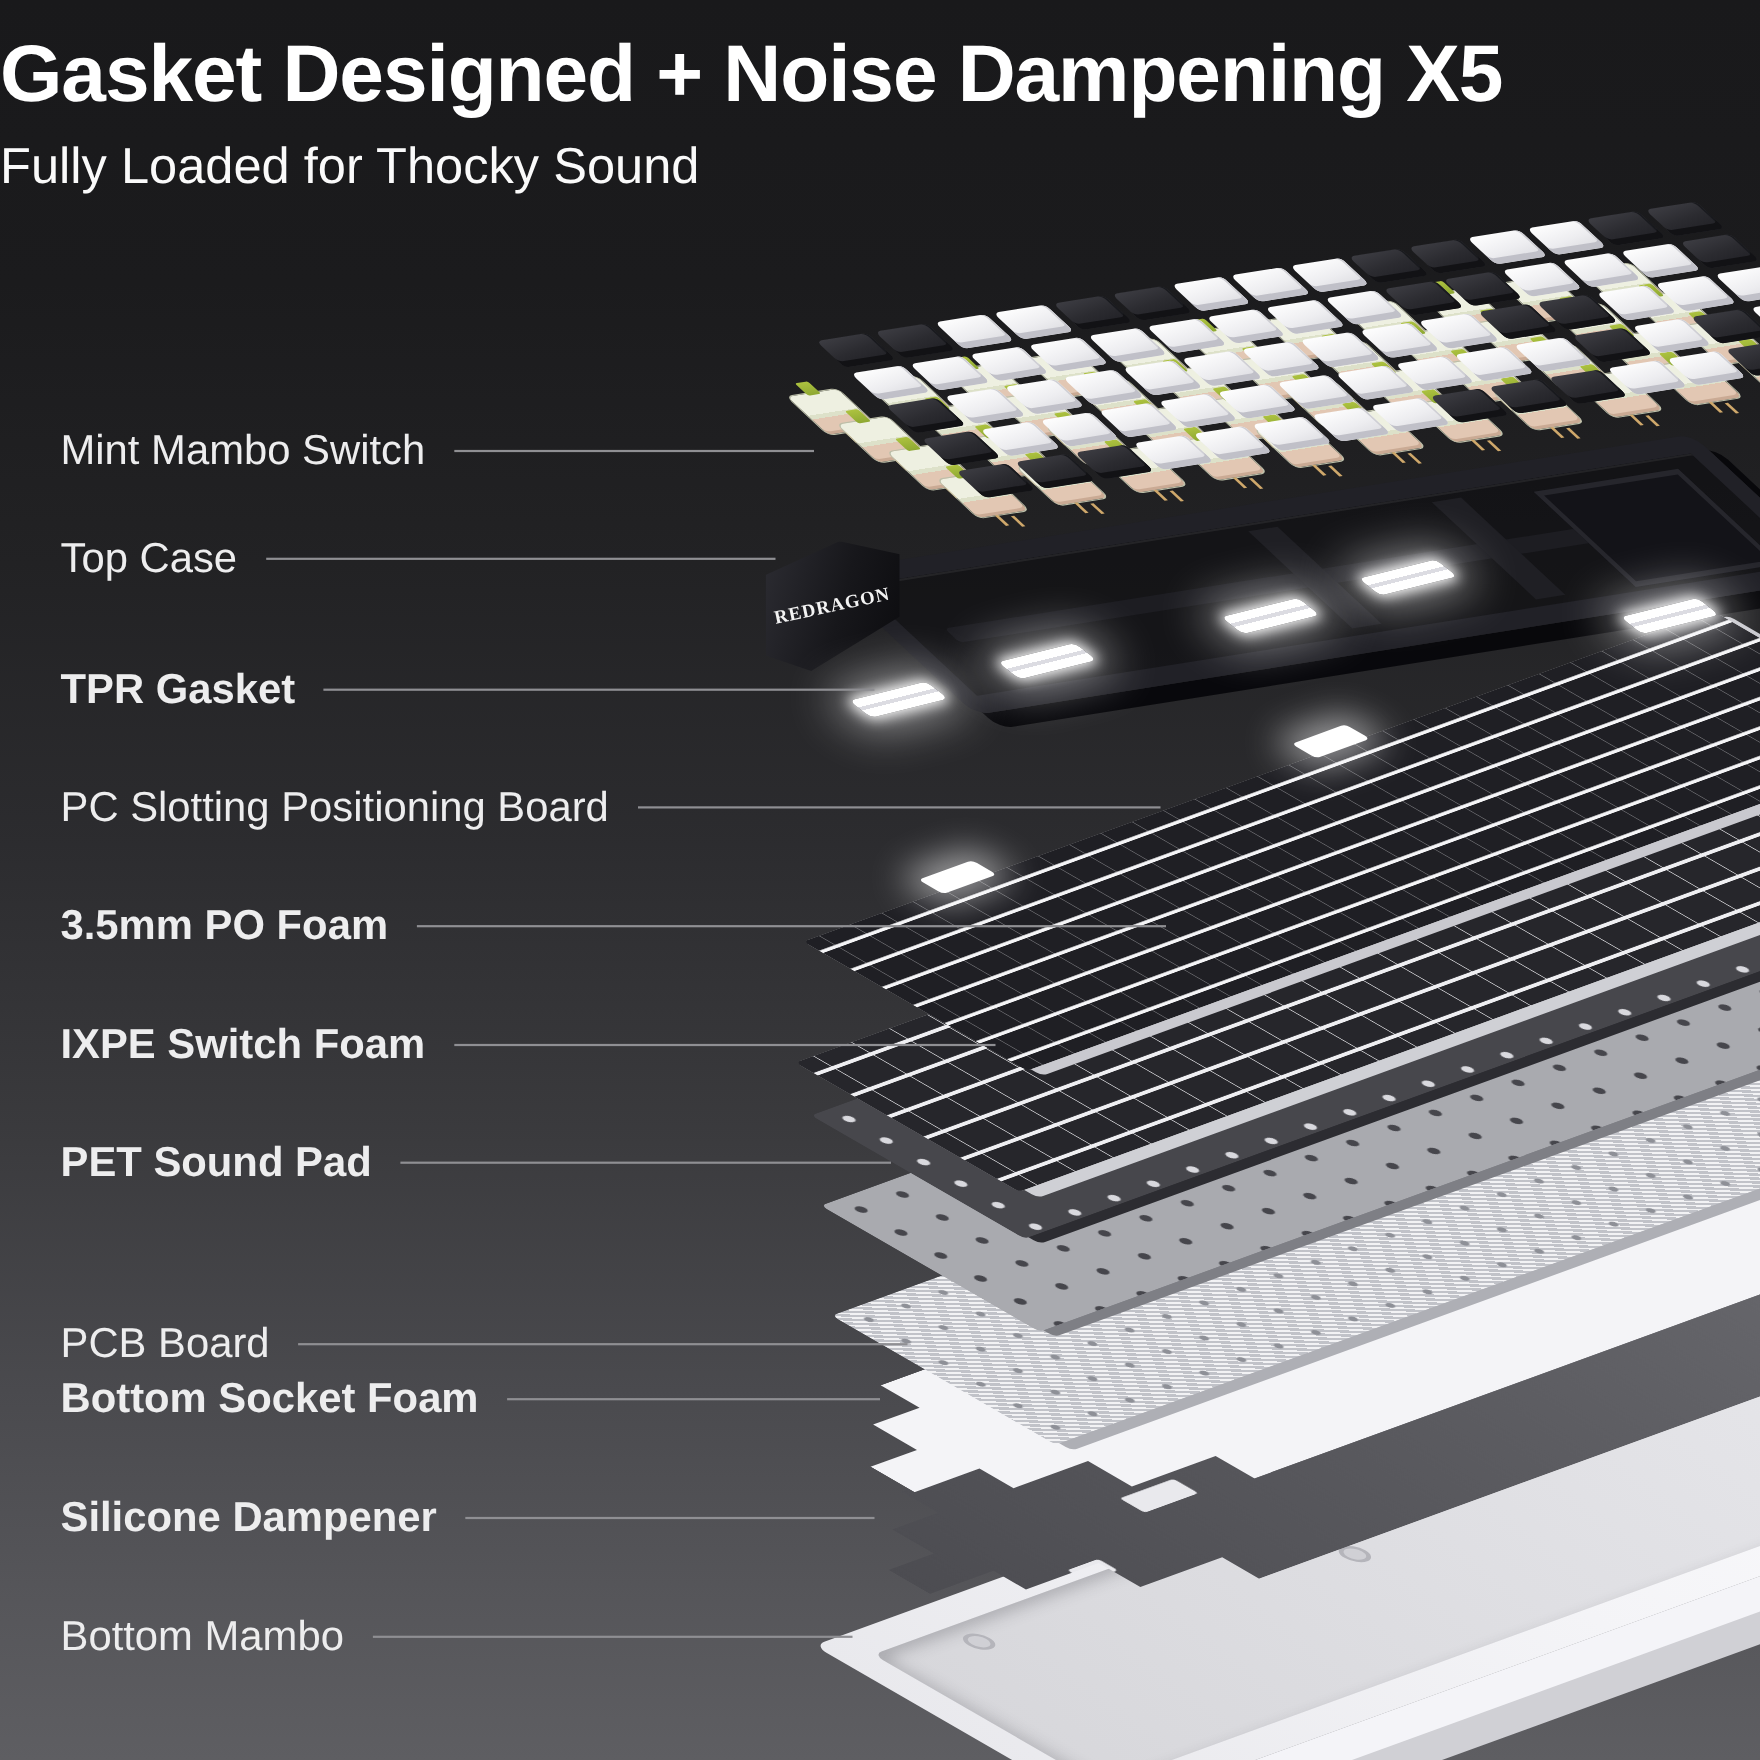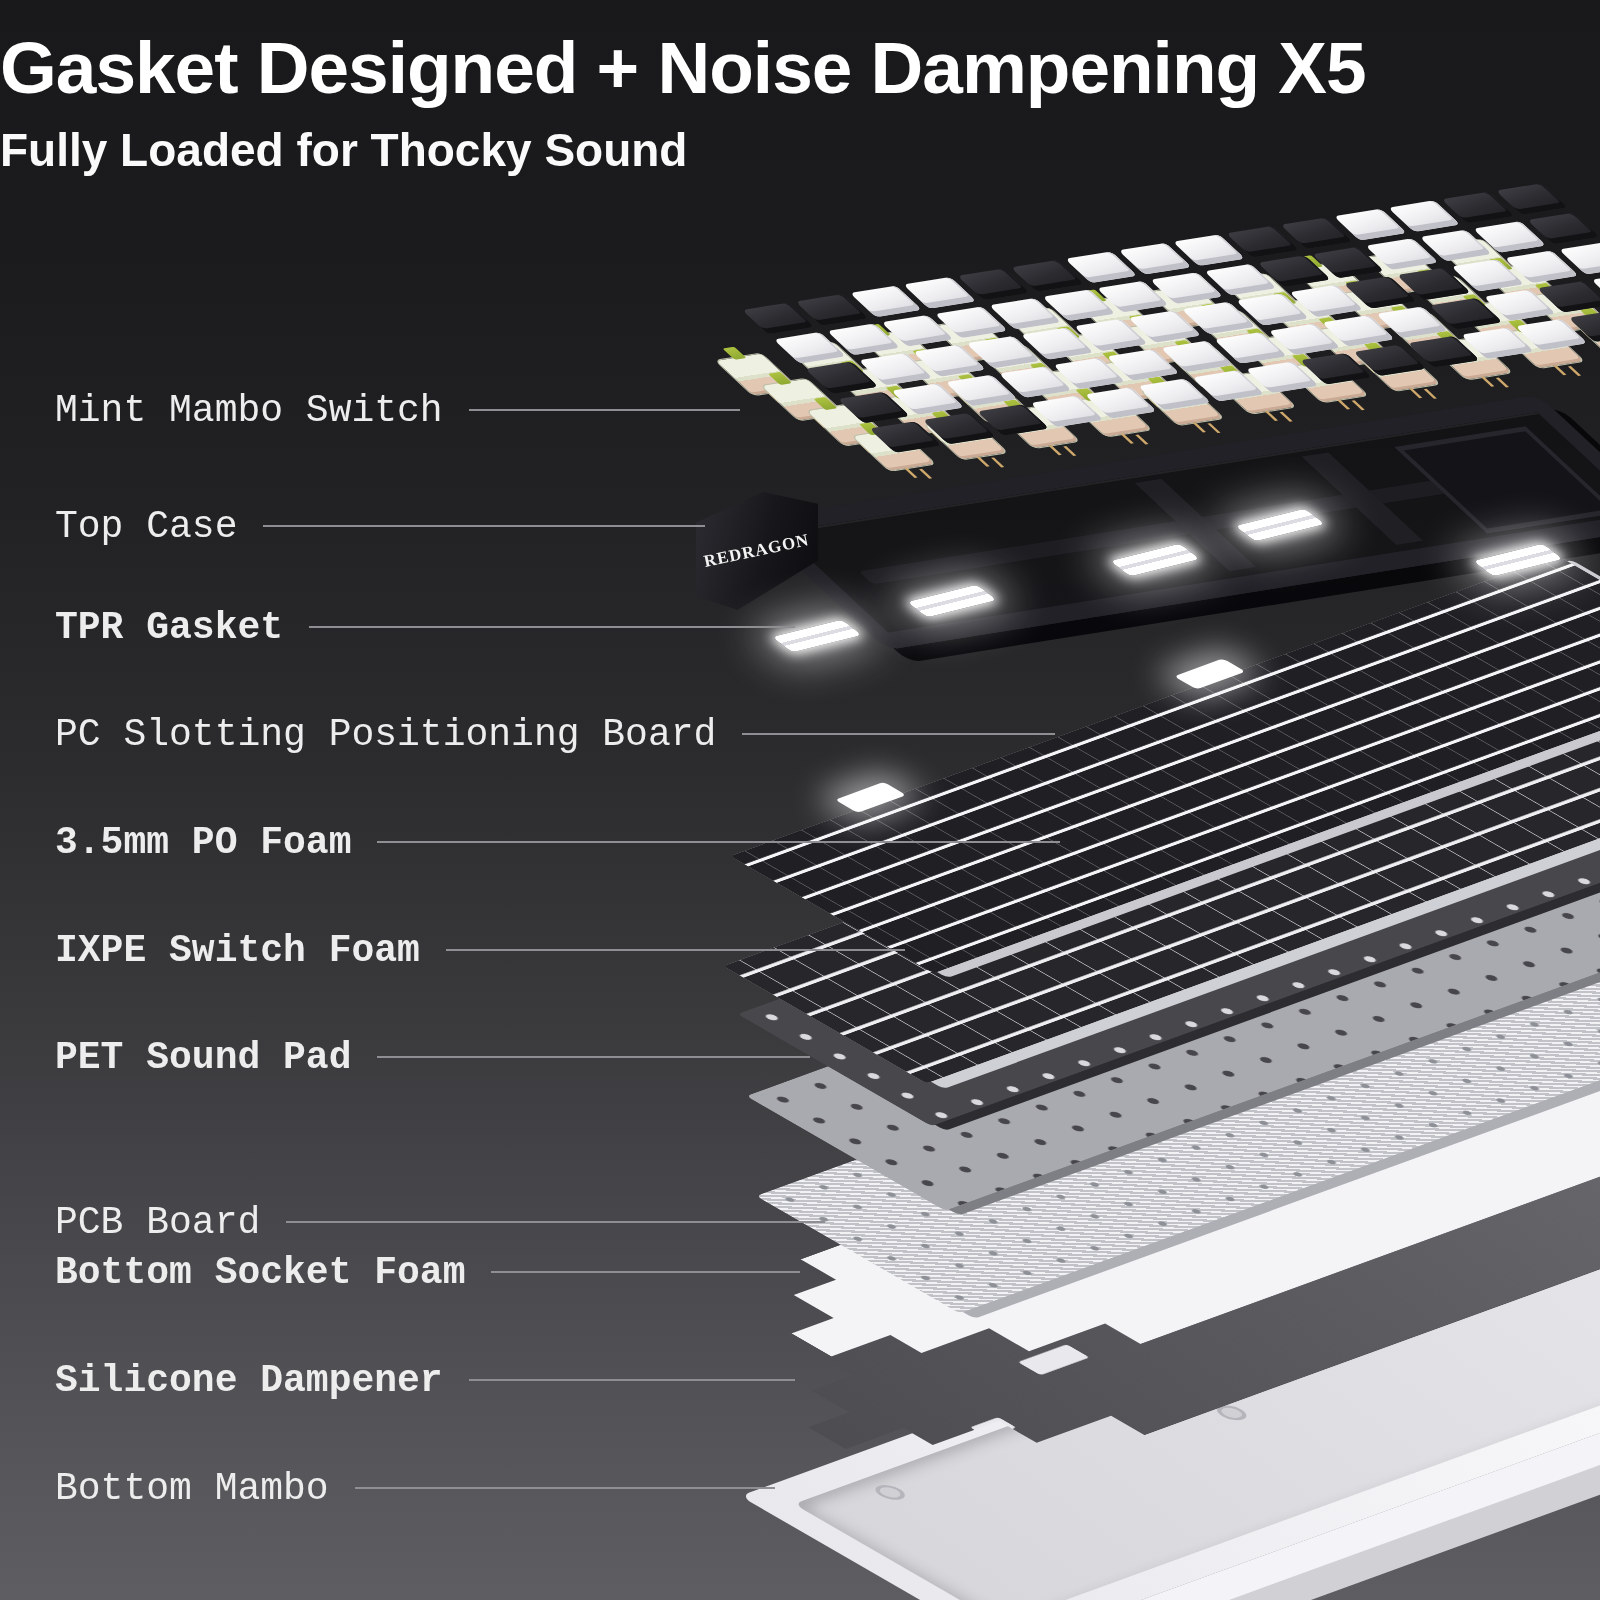--- a/index.html
+++ b/index.html
@@ -4,24 +4,24 @@
 <style>
   html,body{margin:0;padding:0;background:#000;}
   .stage{
     position:relative;width:1600px;height:1600px;overflow:hidden;
     font-family:"Liberation Sans", sans-serif;
     background:linear-gradient(180deg,#19191b 0%,#1b1b1d 16%,#222224 32%,#2c2c2f 48%,#3a3a3d 64%,#4a4a4e 79%,#56565a 91%,#5e5e62 100%);
   }
   
   header{position:absolute;top:26px;left:0;right:0;text-align:left;z-index:50;}
   h1{margin:0;font-size:73px;font-weight:700;letter-spacing:-1px;color:#ffffff;}
-  h2{margin:14px 0 0;font-size:46px;font-weight:700;color:#fafafa;}
+  h2{margin:14px 0 0;font-size:46px;font-weight:400;color:#fafafa;}
   
   .callout{position:absolute;left:55px;height:56px;display:flex;align-items:center;z-index:40;}
-  .lbl{font-size:38px;font-weight:400;color:#ededee;white-space:nowrap;font-family:Liberation Mono, monospace;}
+  .lbl{font-size:38px;font-weight:400;color:#ededee;white-space:nowrap;}
   .lbl.bold{font-weight:700;}
   .lead{flex:1;height:2px;background:#8f8f93;margin-left:26px;min-width:18px;}
   
   .p3d{position:absolute;transform-origin:0 0;box-sizing:border-box;}
   .keycaps{left:742px;top:310px;width:810px;height:165px;z-index:30;
     transform:rotate(-9deg) skewX(38deg);
     display:grid;grid-template-rows:repeat(5,1fr);gap:6px;}
   .krow{display:grid;grid-template-columns:repeat(15,1fr);gap:7px;}
   .key{border-radius:5px;}
   .key.w{background:linear-gradient(170deg,#ffffff,#ededf0 55%,#d9d9de);
@@ -103,21 +103,21 @@
 
   <header>
     <h1>Gasket Designed + Noise Dampening X5</h1>
     <h2>Fully Loaded for Thocky Sound</h2>
   </header>
 
   <div class="callout" style="top:382px;width:685px">
       <span class="lbl">Mint Mambo Switch</span>
       <span class="lead"></span>
     </div>
-  <div class="callout" style="top:498px;width:650px">
+  <div class="callout" style="top:480px;width:650px">
       <span class="lbl">Top Case</span>
       <span class="lead"></span>
     </div>
   <div class="callout" style="top:599px;width:740px">
       <span class="lbl bold">TPR Gasket</span>
       <span class="lead"></span>
     </div>
   <div class="callout" style="top:706px;width:1000px">
       <span class="lbl">PC Slotting Positioning Board</span>
       <span class="lead"></span>

